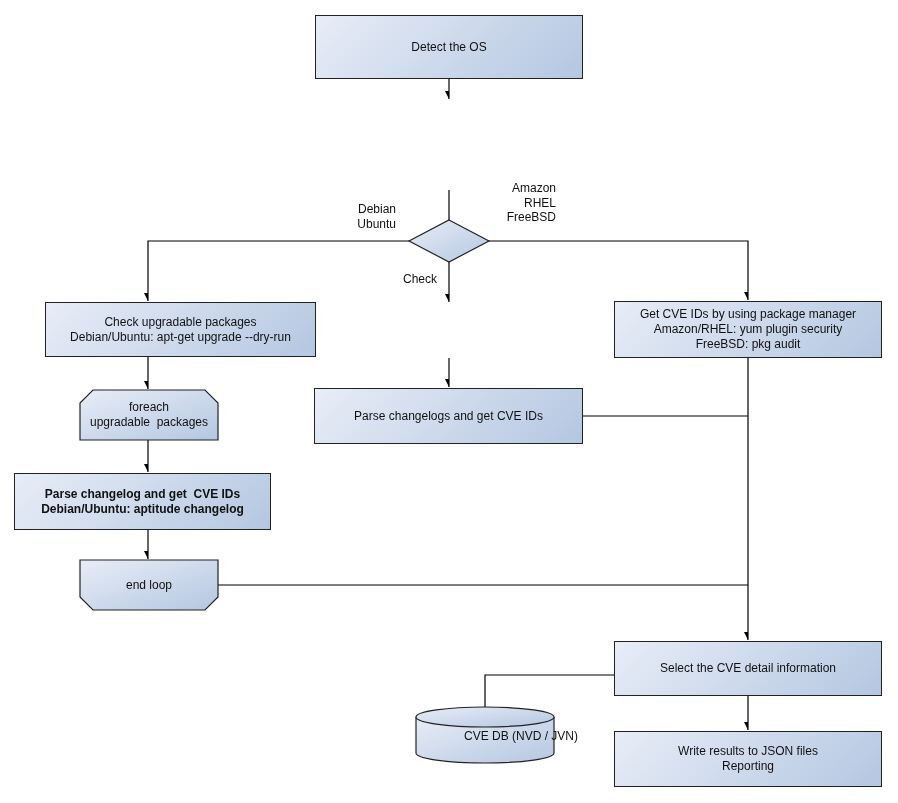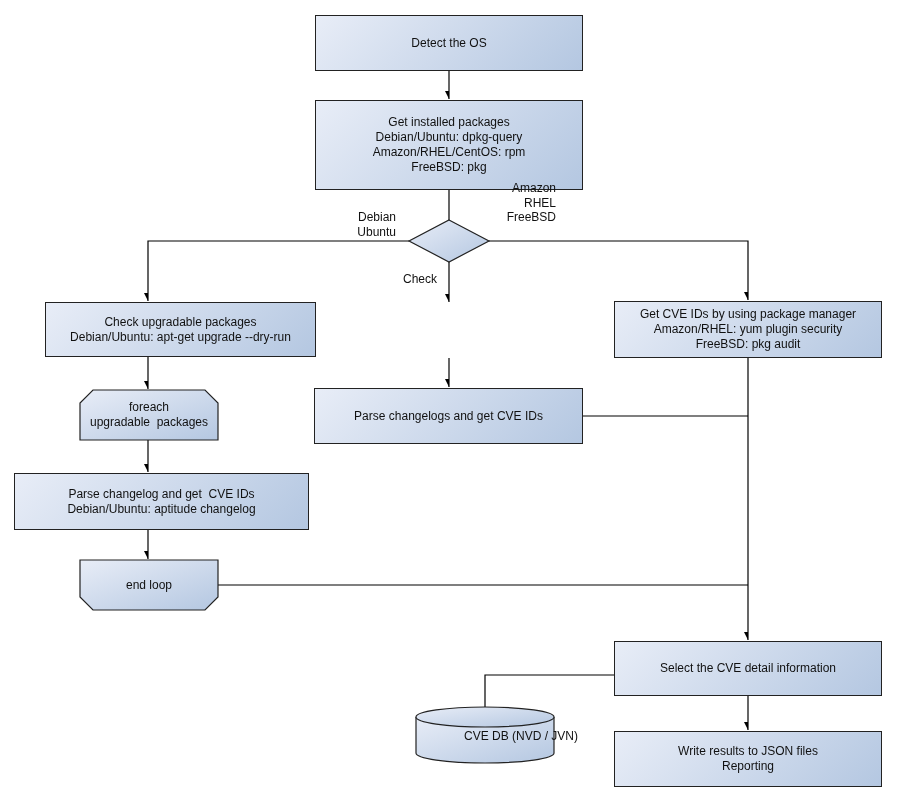--- a/index.html
+++ b/index.html
@@ -98,37 +98,31 @@
     <polygon class="shape" points="449,220 489,241 449,262 409,241"></polygon>
 
     <path class="shape" d="M93,390 L205,390 L218,403 L218,440 L80,440 L80,403 Z"></path>
 
     <path class="shape" d="M80,560 L218,560 L218,597 L205,610 L93,610 L80,597 Z"></path>
 
     <path class="shape" d="M416,717 L416,753 A69,10 0 0 0 554,753 L554,717"></path>
     <ellipse class="shape" cx="485" cy="717" rx="69" ry="10"></ellipse>
   </svg>
 
-  <div class="box" style="left:315px; top:15px; width:268px; height:56px;">
+  <div class="box" style="left:315px; top:15px; width:268px; height:64px;">
     <div class="node-text">Detect the OS</div>
   </div>
 
-  <div class="box" style="left:315px; top:100px; width:268px; height:90px;">
-    <div class="node-text">Get installed packages
-Debian/Ubuntu: dpkg-query
-Amazon/RHEL/CentOS: rpm
-FreeBSD: pkg</div>
-  </div>
 
   <div class="box" style="left:14px; top:302px; width:271px; height:55px;margin-left:31px;">
     <div class="node-text">Check upgradable packages
 Debian/Ubuntu: apt-get upgrade --dry-run</div>
   </div>
 
-  <div class="box" style="left:14px; top:473px; width:295px; height:57px;">
+  <div class="box" style="left:14px; top:473px; width:257px; height:57px;font-weight:bold;">
     <div class="node-text">Parse changelog and get  CVE IDs
 Debian/Ubuntu: aptitude changelog</div>
   </div>
 
 
   <div class="box" style="left:314px; top:388px; width:269px; height:56px;">
     <div class="node-text">Parse changelogs and get CVE IDs</div>
   </div>
 
   <div class="box" style="left:614px; top:301px; width:268px; height:57px;">
@@ -152,21 +146,21 @@
   </div>
 
   <div class="shape-text" style="left:80px; top:560px; width:138px; height:50px;">
     <div class="node-text">end loop</div>
   </div>
 
   <div class="shape-text" style="left:415px; top:722px; width:140px; height:28px;padding-left:36px;">
     <div class="node-text">CVE DB (NVD / JVN)</div>
   </div>
 
-  <div class="edge-label" style="left:326px; top:210px; width:70px; text-align:right;">Debian
+  <div class="edge-label" style="left:326px; top:202px; width:70px; text-align:right;">Debian
 Ubuntu</div>
 
   <div class="edge-label" style="left:494px; top:181px; width:62px; text-align:right;">Amazon
 RHEL
 FreeBSD</div>
 
   <div class="edge-label" style="left:396px; top:272px; width:48px; text-align:center;">Check</div>
 
 </div>
 

